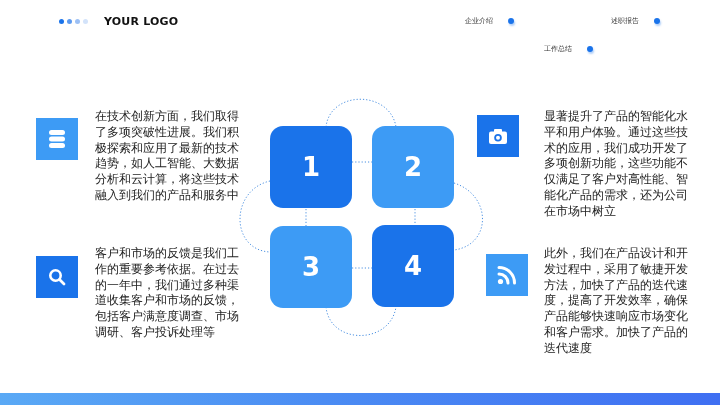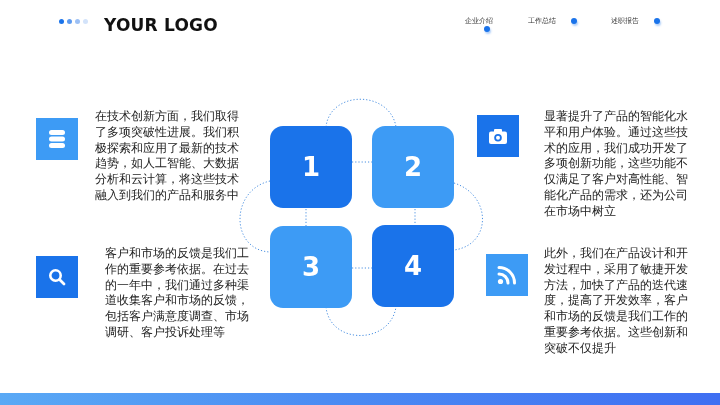--- a/index.html
+++ b/index.html
@@ -1,21 +1,21 @@
 <!DOCTYPE html>
 <html><head>
 <meta charset="utf-8">
 <style>
   * { margin:0; padding:0; box-sizing:border-box; }
   html, body { width:720px; height:405px; overflow:hidden; background:#ffffff; }
   body { position:relative; font-family:"DejaVu Sans", "Liberation Sans", sans-serif; color:#222; }
 
   .logo-dots { position:absolute; left:59px; top:19px; display:flex; gap:3px; }
   .logo-dots span { width:5px; height:5px; border-radius:50%; display:block; }
-  .logo-text { position:absolute; left:104px; top:15px; font-size:17px; font-weight:bold; color:#111; letter-spacing:0.2px; }
+  .logo-text { position:absolute; left:104px; top:15px; font-size:11px; font-weight:bold; color:#111; letter-spacing:0.2px; }
 
   .nav { position:absolute; top:16px; font-size:7px; color:#333; display:flex; align-items:center; }
   .nav .dot { width:6px; height:6px; border-radius:50%; margin-left:15px; box-shadow:1px 2px 2px rgba(26,115,234,0.35); }
 
   .icon-box { position:absolute; width:42px; height:42px; display:flex; align-items:center; justify-content:center; }
   .para { position:absolute; width:150px; font-size:12px; line-height:15.8px; color:#222; }
 
   .center-svg { position:absolute; left:0; top:0; }
   .tile { position:absolute; width:82px; height:82px; border-radius:13px; display:flex; align-items:center; justify-content:center;
           color:#fff; font-weight:bold; font-size:26px; font-family:"DejaVu Sans", sans-serif; }
@@ -27,25 +27,25 @@
 <body>
 
 <div class="logo-dots">
   <span style="background:#1a73ea"></span>
   <span style="background:#5c9af0"></span>
   <span style="background:#9cc0f5"></span>
   <span style="background:#d3e3fa"></span>
 </div>
 <div class="logo-text">YOUR LOGO</div>
 
-<div class="nav" style="left:465px;flex-direction:column;">
+<div class="nav" style="left:465px;">
   <span>企业介绍</span>
   <span class="dot" style="background:#1a73ea"></span>
 </div>
-<div class="nav" style="left:528px;">
+<div class="nav" style="left:544px;margin-top:28px;">
   <span>工作总结</span>
   <span class="dot" style="background:#1a73ea"></span>
 </div>
 <div class="nav" style="left:611px;text-align:center;">
   <span>述职报告</span>
   <span class="dot" style="background:#1a73ea"></span>
 </div>
 
 <svg class="center-svg" width="720" height="405">
   <g fill="none" stroke="#4a90e2" stroke-width="1" stroke-dasharray="1.2,2">
@@ -86,34 +86,34 @@
   </svg>
 </div>
 <div class="para" style="left:95px; top:109px;">在技术创新方面，我们取得了多项突破性进展。我们积极探索和应用了最新的技术趋势，如人工智能、大数据分析和云计算，将这些技术融入到我们的产品和服务中</div>
 
 <div class="icon-box" style="left:36px; top:256px; background:#1a73ea;">
   <svg width="18" height="18" viewBox="0 0 18 18">
     <circle cx="7.5" cy="7.5" r="5.2" fill="none" stroke="#fff" stroke-width="2.6"></circle>
     <line x1="11.5" y1="11.5" x2="16" y2="16" stroke="#fff" stroke-width="2.8" stroke-linecap="round"></line>
   </svg>
 </div>
-<div class="para" style="left:105px; top:246px;font-family:Liberation Serif, serif;">客户和市场的反馈是我们工作的重要参考依据。在过去的一年中，我们通过多种渠道收集客户和市场的反馈，包括客户满意度调查、市场调研、客户投诉处理等</div>
+<div class="para" style="left:95px; top:246px;font-family:Liberation Serif, serif;">客户和市场的反馈是我们工作的重要参考依据。在过去的一年中，我们通过多种渠道收集客户和市场的反馈，包括客户满意度调查、市场调研、客户投诉处理等</div>
 
 <div class="icon-box" style="left:477px; top:115px; background:#1a73ea;">
   <svg width="20" height="17" viewBox="0 0 20 17">
     <rect x="6" y="1" width="8" height="4" rx="1" fill="#fff"></rect>
     <rect x="1" y="3.5" width="18" height="12.5" rx="2" fill="#fff"></rect>
     <circle cx="10" cy="9.8" r="3.8" fill="#1a73ea"></circle>
     <circle cx="10" cy="9.8" r="2" fill="#fff"></circle>
   </svg>
 </div>
 <div class="para" style="left:544px; top:109px;">显著提升了产品的智能化水平和用户体验。通过这些技术的应用，我们成功开发了多项创新功能，这些功能不仅满足了客户对高性能、智能化产品的需求，还为公司在市场中树立</div>
 
 <div class="icon-box" style="left:486px; top:254px; background:#3d9bf5;">
   <svg width="20" height="20" viewBox="0 0 20 20">
     <circle cx="3.5" cy="16.5" r="2.6" fill="#fff"></circle>
     <path d="M2 9 A 9 9 0 0 1 11 18" fill="none" stroke="#fff" stroke-width="3" stroke-linecap="round"></path>
     <path d="M2 2.5 A 15.5 15.5 0 0 1 17.5 18" fill="none" stroke="#fff" stroke-width="3" stroke-linecap="round"></path>
   </svg>
 </div>
-<div class="para" style="left:544px; top:246px;">此外，我们在产品设计和开发过程中，采用了敏捷开发方法，加快了产品的迭代速度，提高了开发效率，客户和市场的反馈是我们工作的重要参考依据。这些创新和突破不仅提升</div>
+<div class="para" style="left:544px; top:246px;">此外，我们在产品设计和开发过程中，采用了敏捷开发方法，加快了产品的迭代速度，提高了开发效率，确保产品能够快速响应市场变化和客户需求。加快了产品的迭代速度</div>
 
 <div class="bottom-bar"></div>
 
 </body></html>

